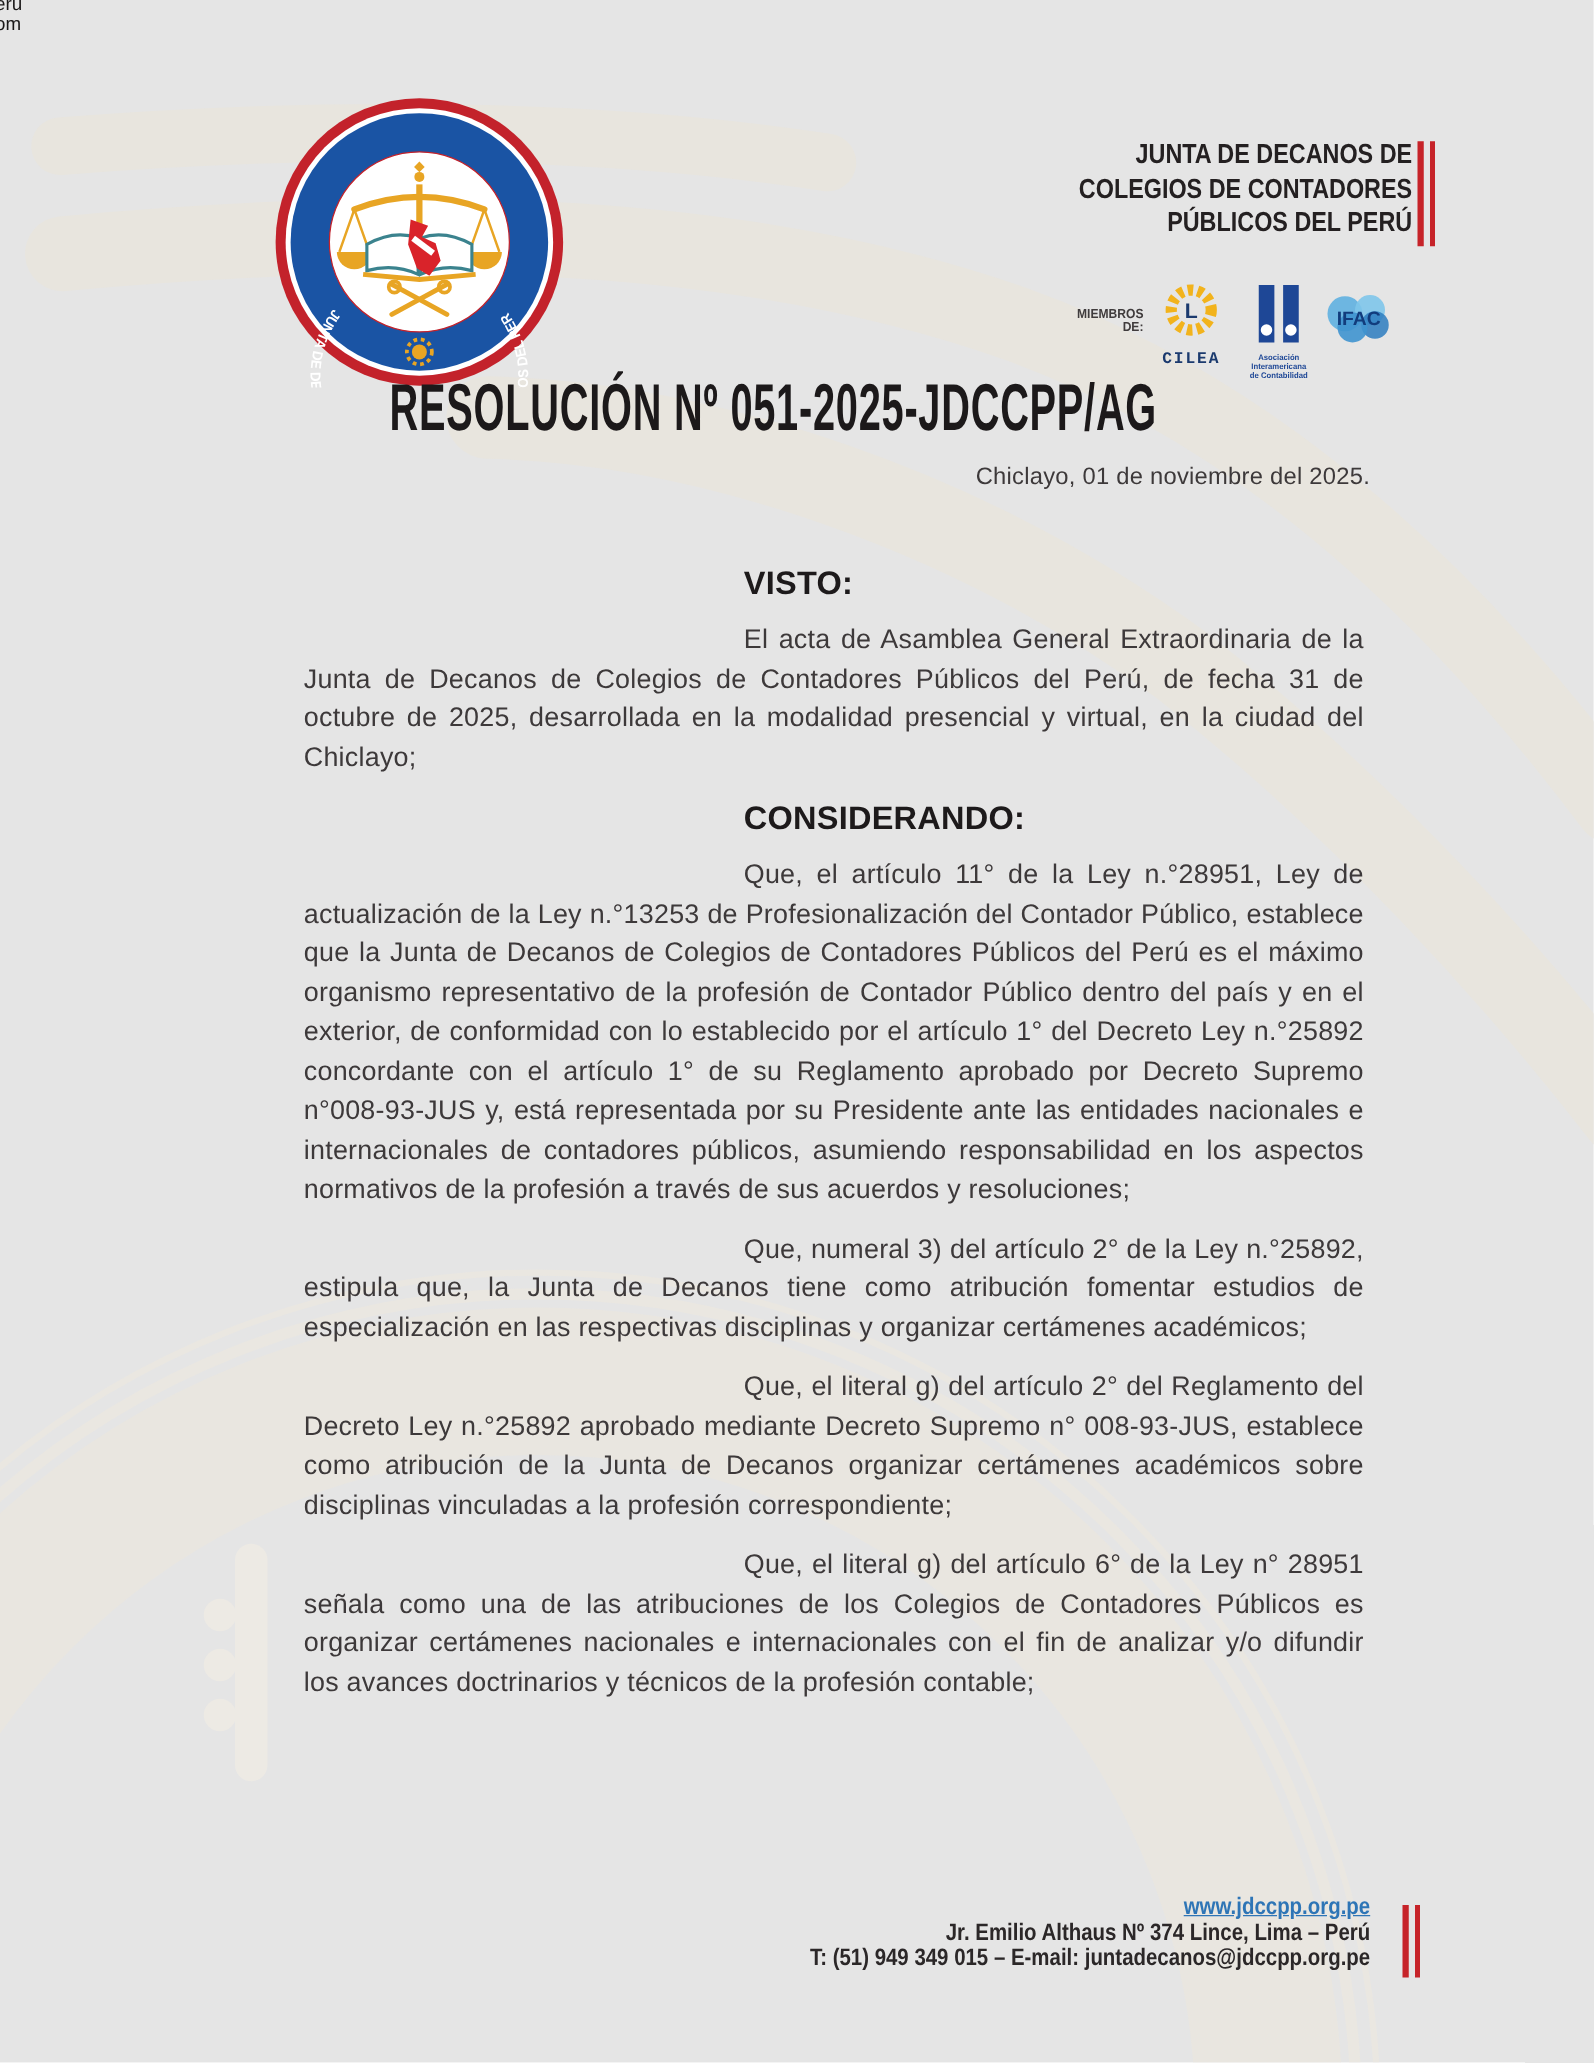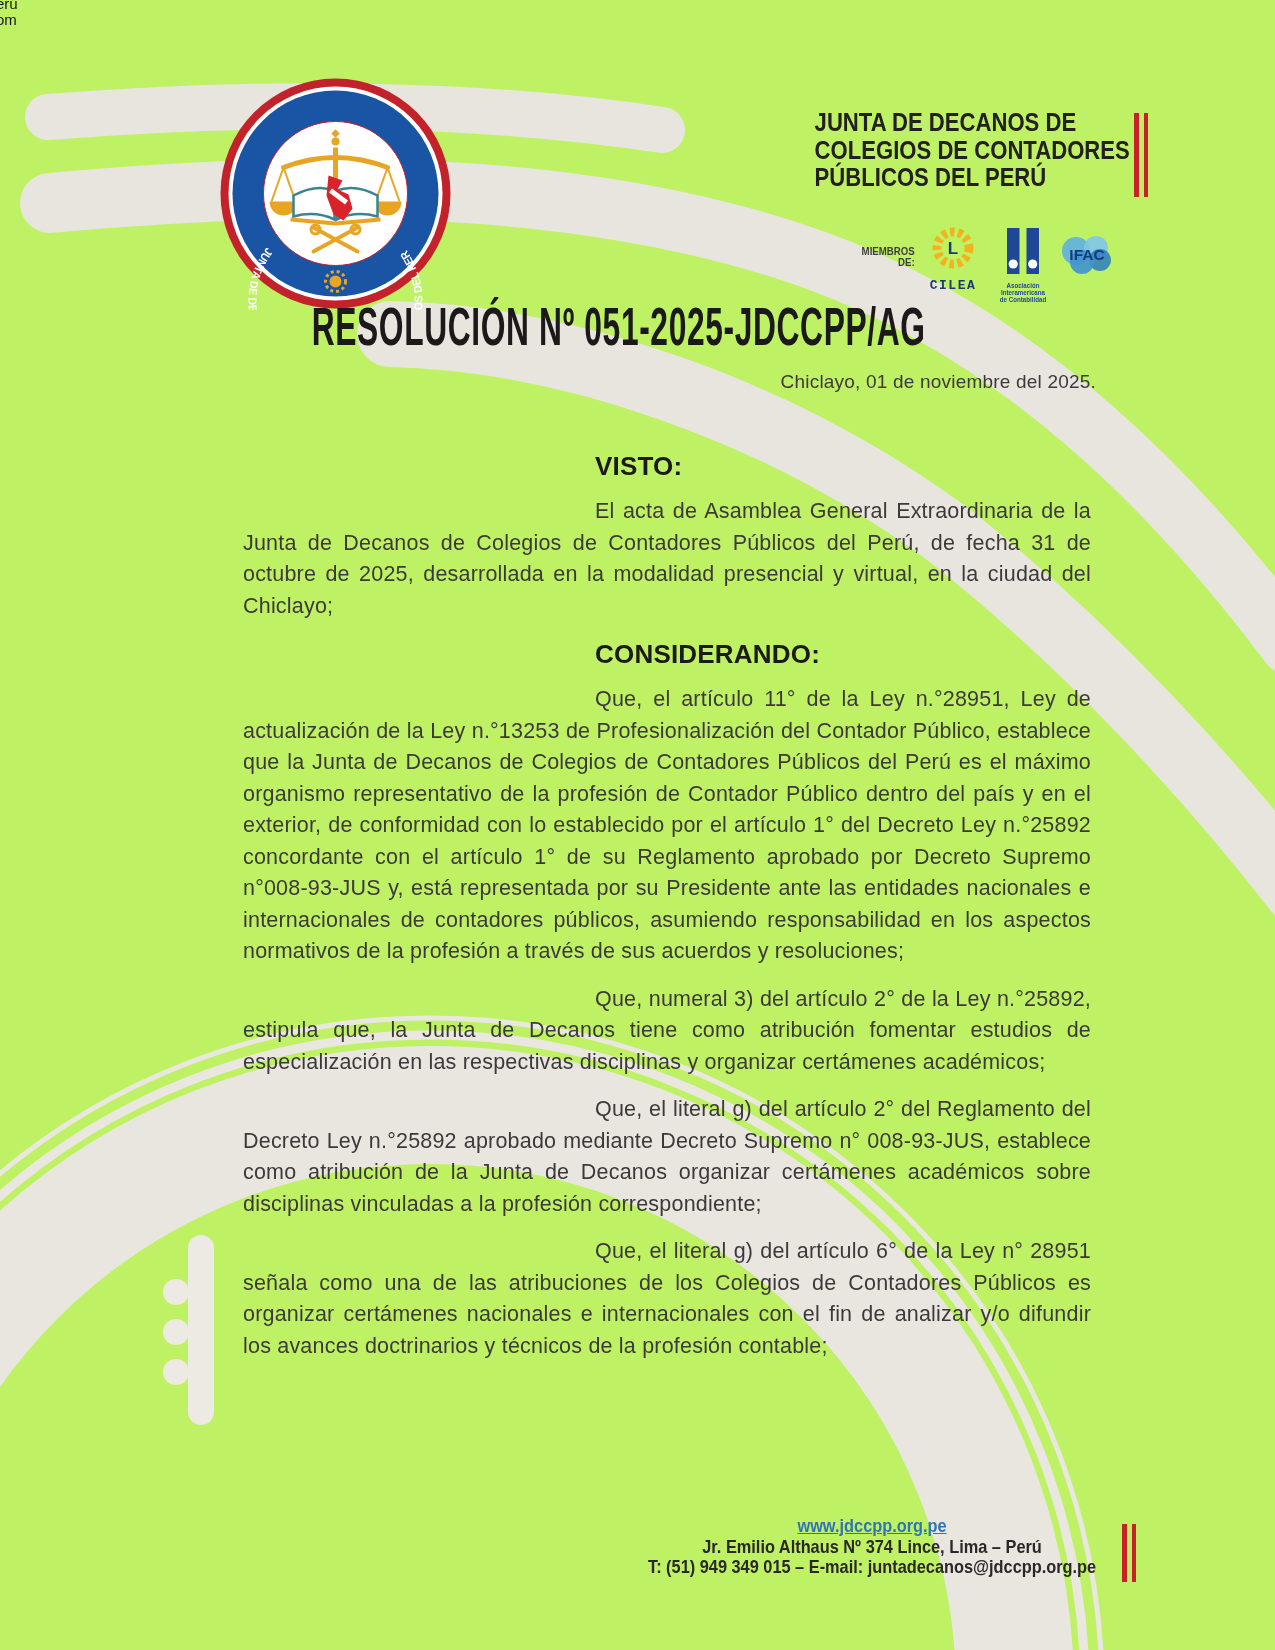--- a/index.html
+++ b/index.html
@@ -1,29 +1,29 @@
 <!DOCTYPE html>
 <html><head>
 <meta charset="utf-8">
 <style>
   html,body{margin:0;padding:0;background:#ffffff;}
-  .page{position:relative;width:1275px;height:1650px;background:#bef264;overflow:hidden;
+  .page{position:relative;width:1275px;height:1650px;background:#e5e5e5;overflow:hidden;
         font-family:"Liberation Sans",sans-serif;color:#3d393a;}
   .deco{position:absolute;left:0;top:0;z-index:0;}
   .z{position:absolute;z-index:2;}
 
   
   .fragments{left:-4px;top:-4px;font-size:15px;line-height:16px;color:#191717;}
 
   
   .seal{left:219px;top:77px;width:233px;height:233px;}
 
   
-  .org{top:109px;right:145px;text-align:left;font-weight:bold;color:#242021;
-       font-size:26px;line-height:27.5px;letter-spacing:0;}
+  .org{top:109px;right:145px;text-align:right;font-weight:bold;color:#242021;
+       font-size:22px;line-height:27.5px;letter-spacing:0;}
   .org .ln{transform:scaleX(.85);transform-origin:100% 50%;white-space:nowrap;}
   .redbars{display:flex;gap:5px;}
   .redbars i{display:block;width:4.5px;background:#c62329;}
   .hb{top:113px;right:127px;height:84px;}
   .hb i{height:84px;}
 
   
   .members-label{top:246px;right:360px;text-align:right;font-size:10.5px;font-weight:bold;
        color:#403c3d;line-height:11px;transform:scaleX(.92);transform-origin:100% 0;}
   .member{text-align:center;}
@@ -45,21 +45,21 @@
 
   
   .body{left:243px;top:450px;width:848px;font-size:21.5px;line-height:31.5px;
         text-align:justify;letter-spacing:.2px;}
   .body h3{margin:0 0 13px 352px;font-size:26px;line-height:33px;color:#1d1a1b;
         font-weight:bold;letter-spacing:.2px;}
   .body p{margin:0 0 16px 0;text-indent:352px;}
   .body p.last{margin-bottom:0;}
 
   
-  .footer{top:1516px;right:179px;text-align:center;line-height:20.5px;white-space:nowrap;}
+  .footer{top:1516px;right:179px;text-align:right;line-height:20.5px;white-space:nowrap;}
   .footer .fl{transform:scaleX(.86);transform-origin:100% 50%;font-weight:bold;font-size:19px;color:#2b2728;}
   .footer a{color:#2e75b6;text-decoration:underline;cursor:pointer;}
   .fb{top:1524px;right:139px;height:58px;}
   .fb i{height:58px;}
 </style>
 </head>
 <body>
 
 <div class="page">
 

